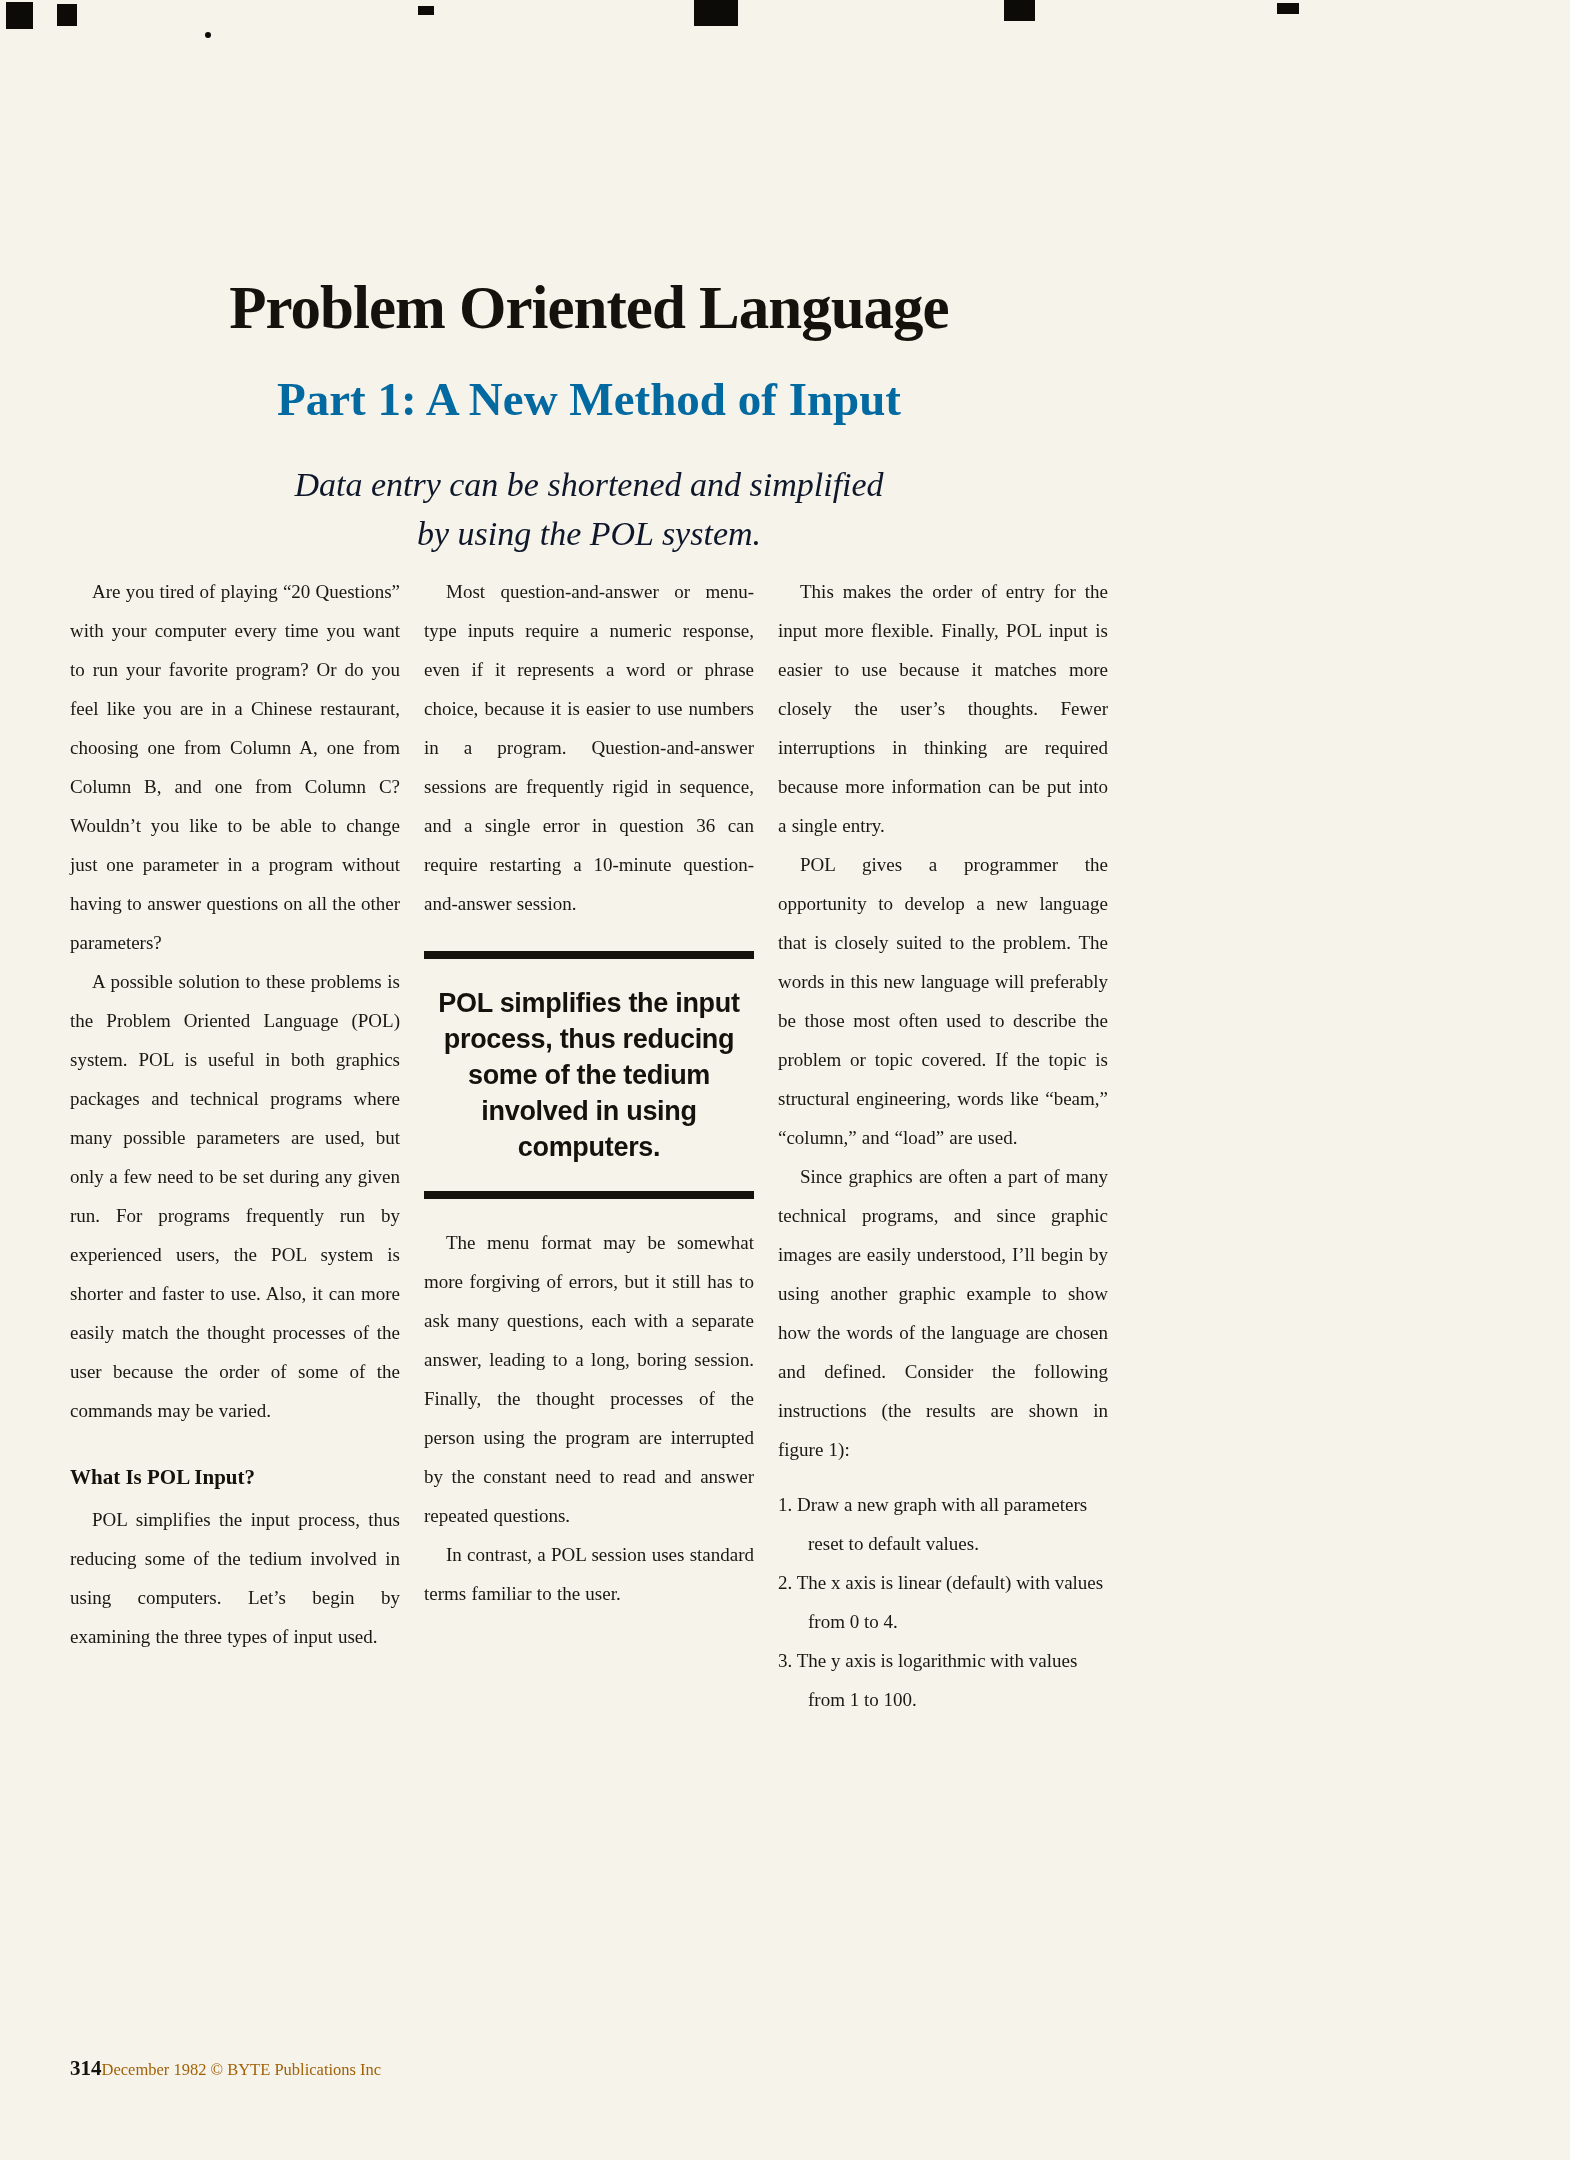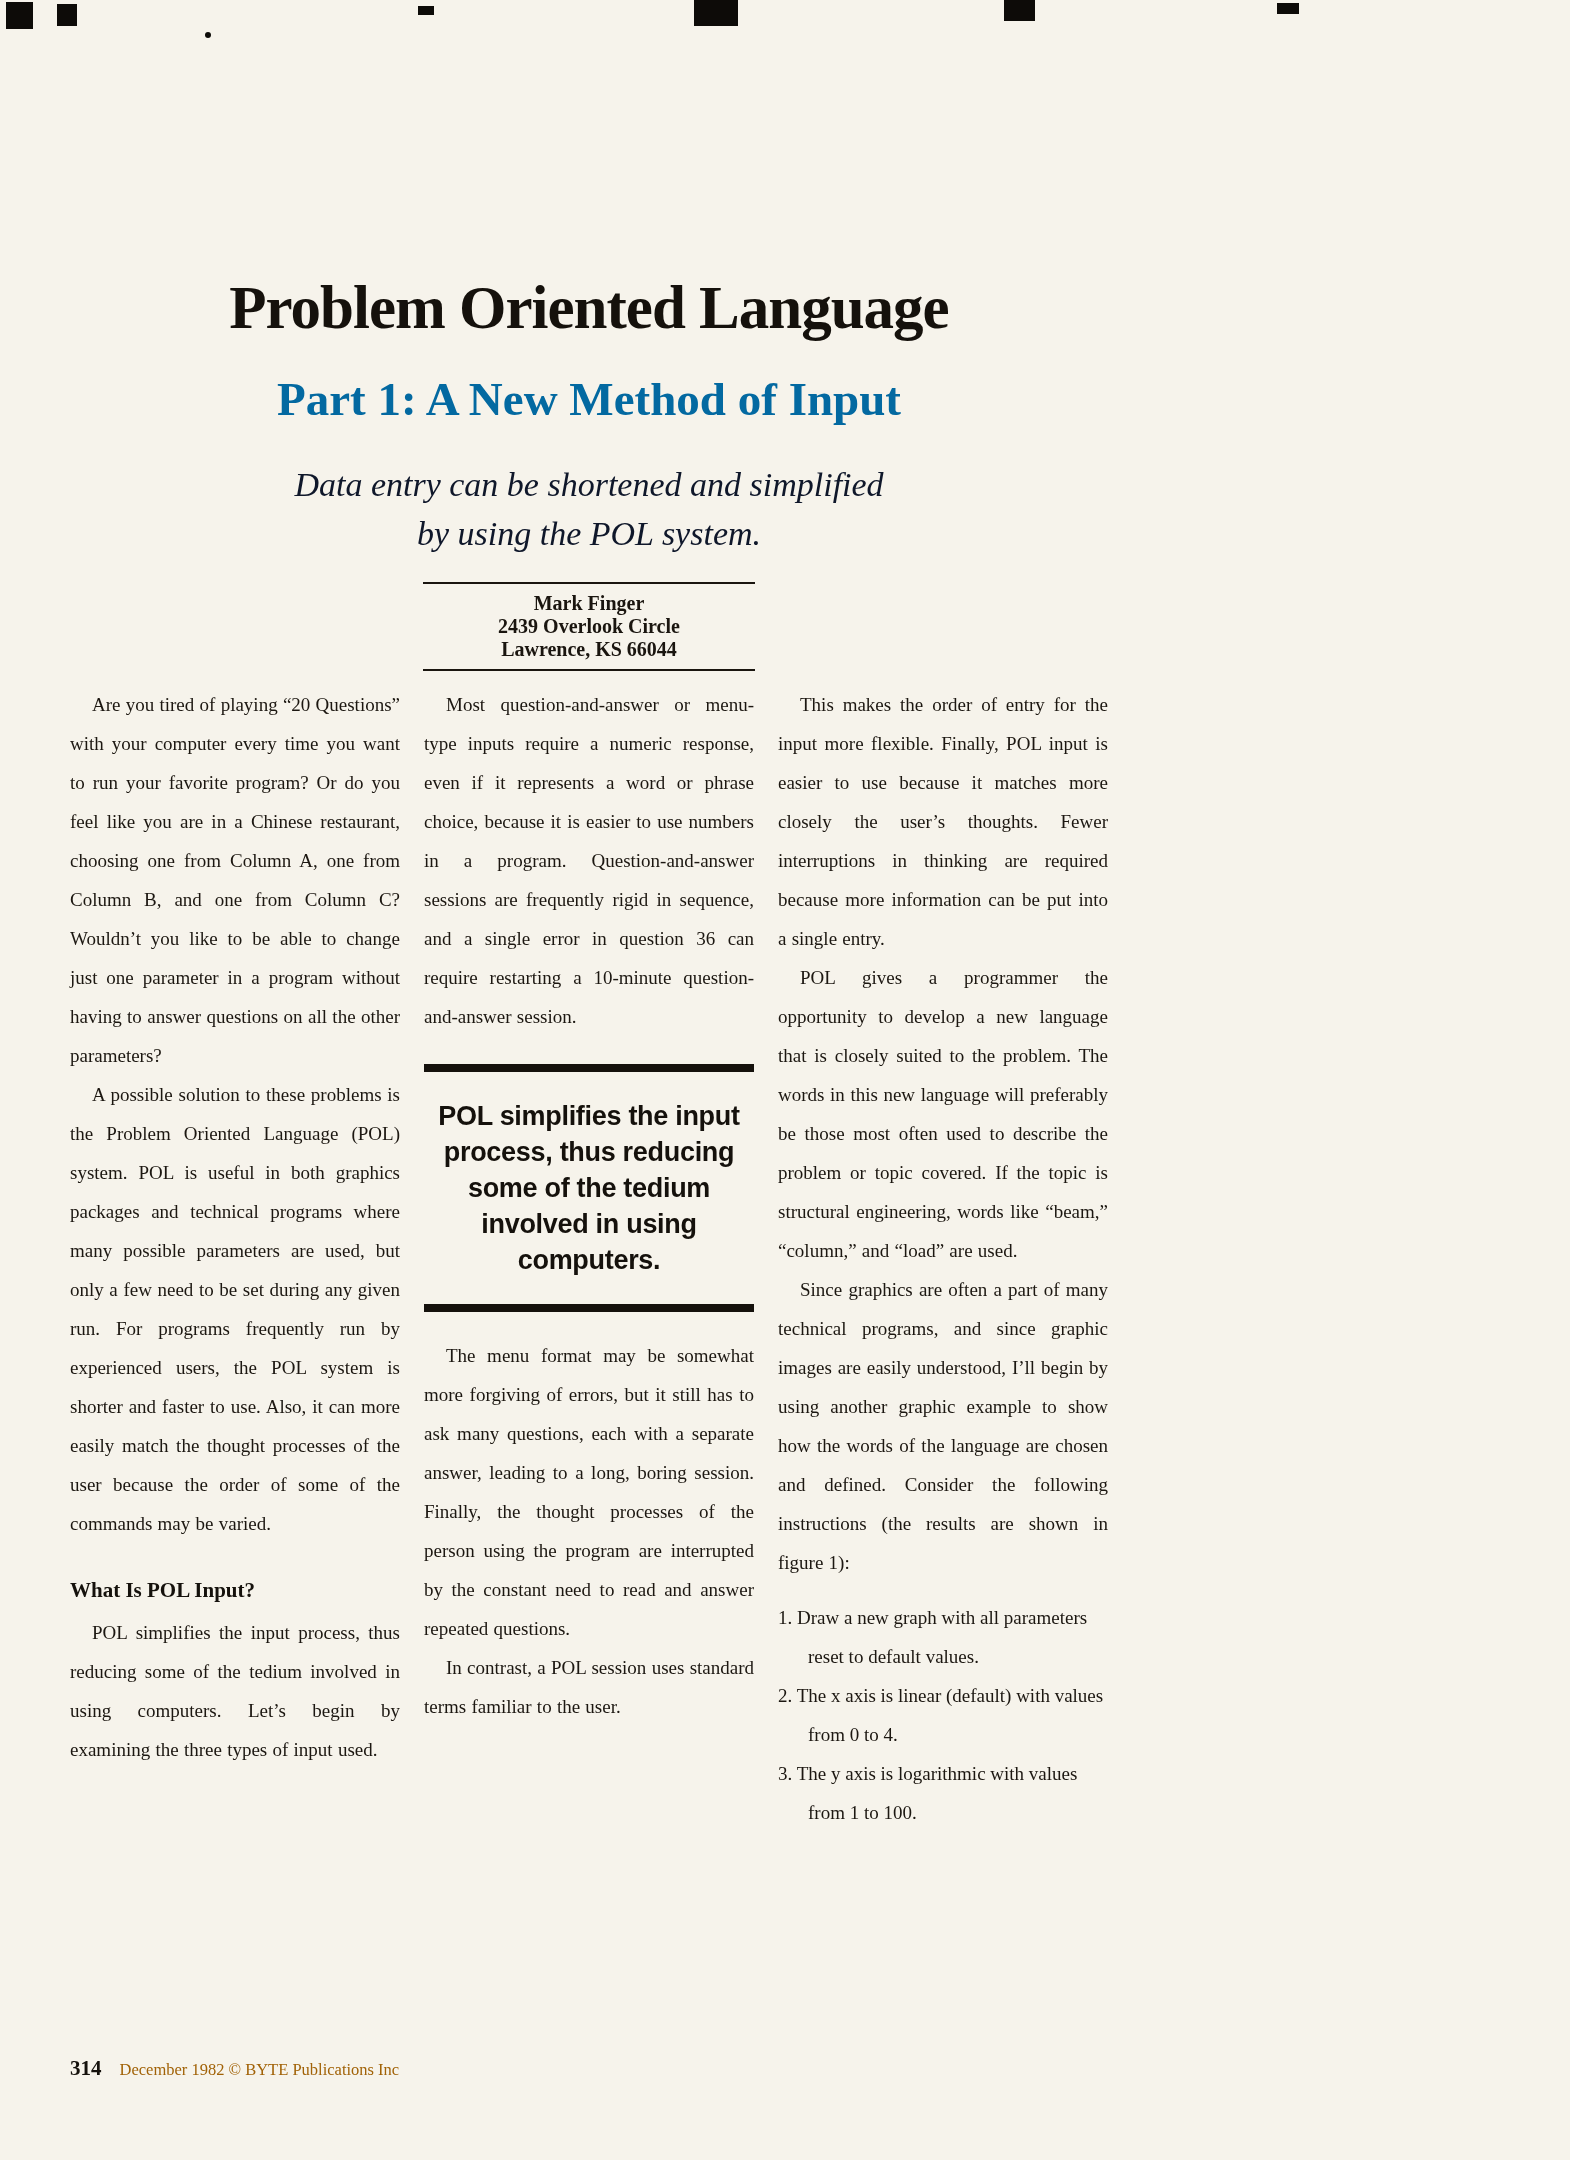--- a/index.html
+++ b/index.html
@@ -75,21 +75,21 @@
 
   .instructions { list-style:none; margin-top:16px; }
   .instructions li {
     font-size:19px; line-height:39px;
     padding-left:30px; text-indent:-30px;
     text-align:left;
   }
 
   .footer {
     position:absolute; left:70px; top:2056px;
-    display:flex; align-items:baseline; gap:18px;
+    display:flex; align-items:baseline; 
   }
   .page-num { font-weight:bold; font-size:21px; color:#15110c; }
   .credit { font-size:16.5px; color:#a16207; }
 </style>
 </head>
 <body>
 
 <div class="page">
 
   <div class="mark m1"></div>
@@ -102,25 +102,20 @@
 
   <header>
     <h1 class="title">Problem Oriented Language</h1>
     <h2 class="subtitle">Part 1: A New Method of Input</h2>
     <p class="tagline">
       <span>Data entry can be shortened and simplified</span><br>
       <span>by using the POL system.</span>
     </p>
   </header>
 
-  <div class="author-block">
-    <div>Mark Finger</div>
-    <div>2439 Overlook Circle</div>
-    <div>Lawrence, KS 66044</div>
-  </div>
 
   <div class="columns">
 
     <div class="col">
       <p class="para">Are you tired of playing “20 Questions” with your computer every time you want to run your favorite program? Or do you feel like you are in a Chinese restaurant, choosing one from Column A, one from Column B, and one from Column C? Wouldn’t you like to be able to change just one parameter in a program without having to answer questions on all the other parameters?</p>
       <p class="para">A possible solution to these problems is the Problem Oriented Language (POL) system. POL is useful in both graphics packages and technical programs where many possible parameters are used, but only a few need to be set during any given run. For programs frequently run by experienced users, the POL system is shorter and faster to use. Also, it can more easily match the thought processes of the user because the order of some of the commands may be varied.</p>
       <h3 class="section-heading">What Is POL Input?</h3>
       <p class="para">POL simplifies the input process, thus reducing some of the tedium involved in using computers. Let’s begin by examining the three types of input used.</p>
     </div>
 

